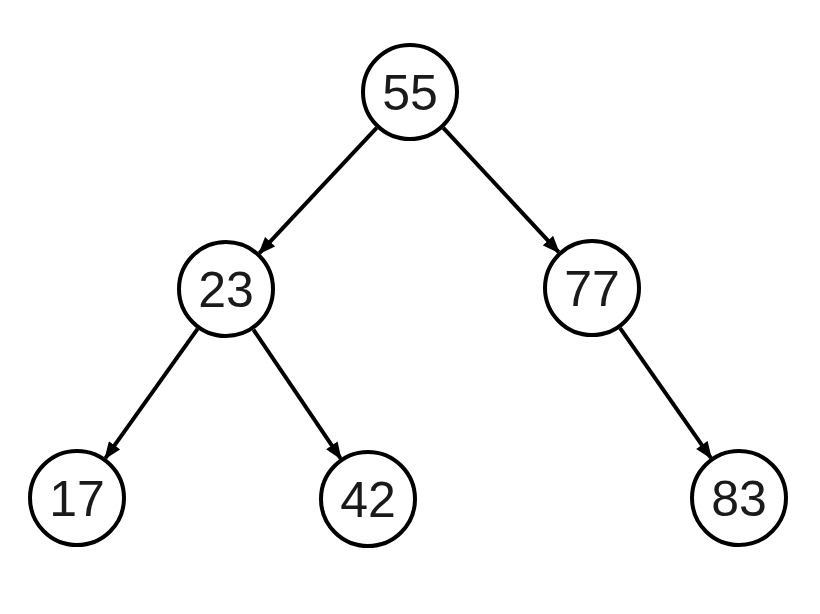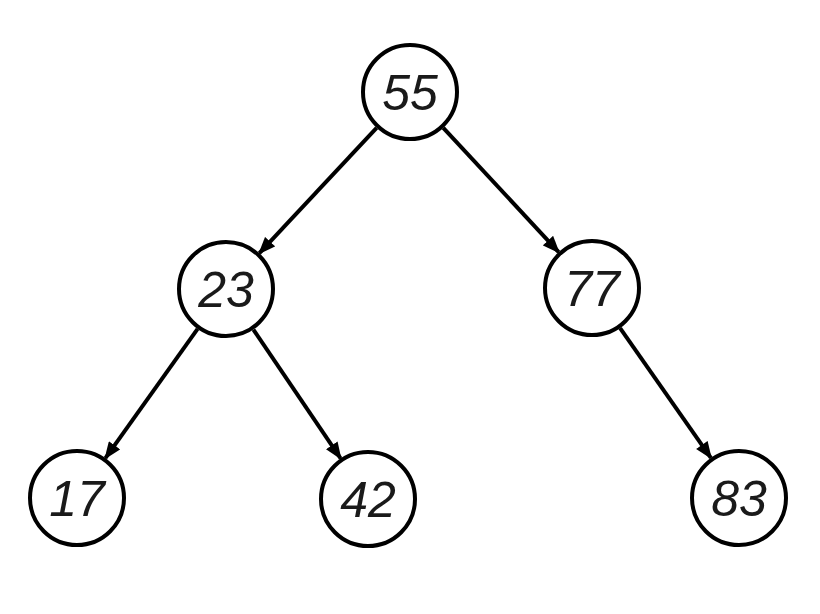--- a/index.html
+++ b/index.html
@@ -6,21 +6,20 @@
     margin: 0;
     padding: 0;
     background: #ffffff;
   }
   .stage {
     position: relative;
     width: 820px;
     height: 614px;
     background: #ffffff;
     overflow: hidden;
-    font-style: italic;
   }
   svg {
     display: block;
     width: 820px;
     height: 614px;
   }
   .node-label {
     font-family: "Liberation Sans", "DejaVu Sans", sans-serif;
   }
 </style>

